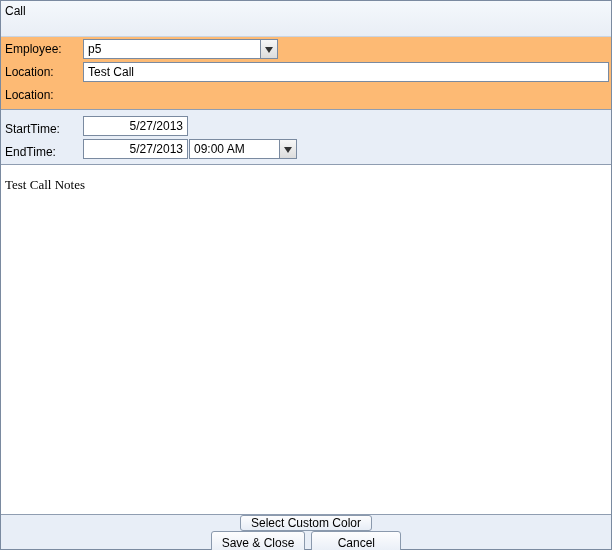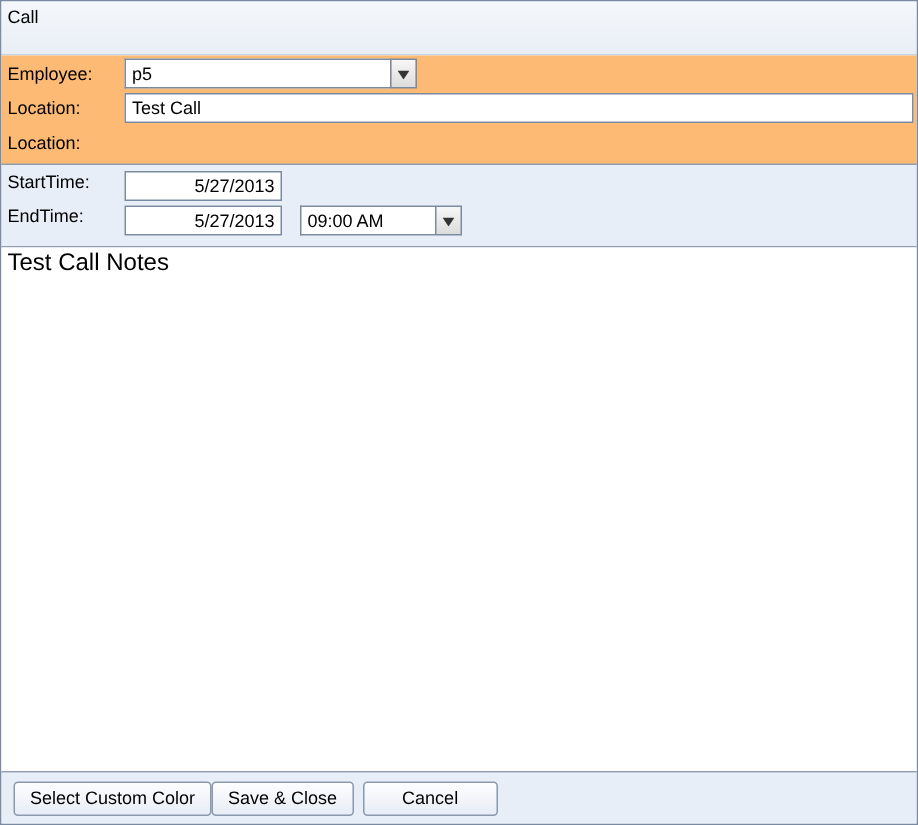--- a/index.html
+++ b/index.html
@@ -71,62 +71,63 @@
   .emp-combo { width: 195px; flex: 0 0 auto; }
   .emp-combo .combo-input { width: 177px; flex: 0 0 auto; }
 
   .time-block {
     background: #e8eef7;
     border-bottom: 1px solid #8f9db1;
     padding: 4px 2px 4px 2px;
   }
   .time-row {
     display: flex;
-    align-items: flex-start;
+    align-items: flex-end;
     height: 22px;
     margin-bottom: 1px;
   }
   .date-input {
     width: 105px;
     text-align: right;
-    margin-right: 12px;
+    margin-right: 1px;
   }
   .time-combo { width: 108px; }
   .time-combo .combo-input { width: 90px; }
 
   .notes-wrap {
     flex: 1;
     display: flex;
     border-bottom: 1px solid #8f9db1;
     position: relative;
     overflow-y: scroll;
     background:#fff;
   }
   .notes {
     flex: 1;
     border: none;
     resize: none;
-    font-family: Liberation Sans, sans-serif;
-    font-size: 16px;
-    padding: 2px 4px;
+    font-family: Liberation Serif, serif;
+    font-size: 13px;
+    padding: 12px 4px;
     outline: none;
     background:#fff;
   }
   
   .notes-wrap::-webkit-scrollbar { width: 17px; }
   .notes-wrap::-webkit-scrollbar-track { background:#f0f0f0; border-left:1px solid #d0d0d0;}
   .notes-wrap::-webkit-scrollbar-thumb { background:#cdcdcd; border:1px solid #a0a0a0;}
   .notes-wrap::-webkit-scrollbar-button { background:#e8e8e8; border:1px solid #a0a0a0; height:17px;}
 
   .footer {
     height: 34px;
     background: #e8eef7;
     display: flex;
     align-items: center;
     padding: 0 8px;
+    flex-direction: column;
   }
   .btn {
     height: 23px;
     min-width: 90px;
     border: 1px solid #8a99ad;
     border-radius: 3px;
     background: linear-gradient(#fdfdfe, #e7edf6);
     font-family: inherit;
     font-size: 12px;
     cursor: pointer;

